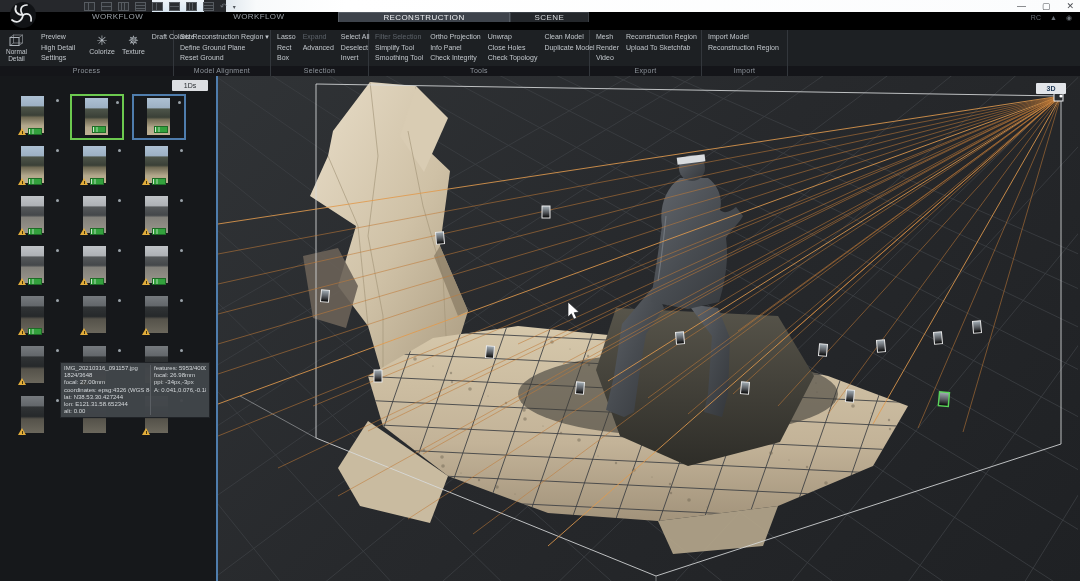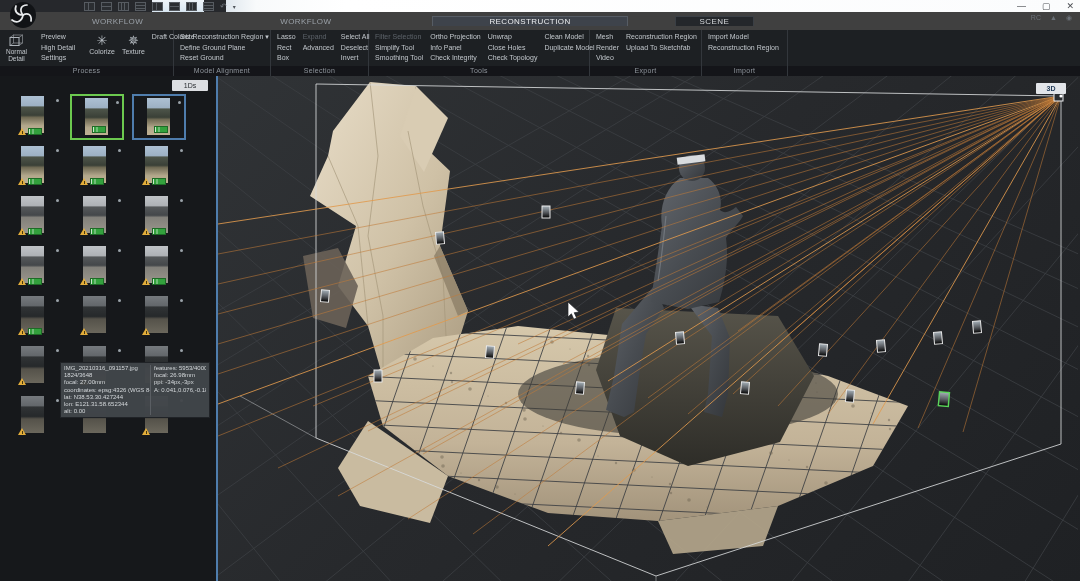--- a/index.html
+++ b/index.html
@@ -19,27 +19,27 @@
   .qat{position:absolute;left:84px;top:2px;display:flex;gap:6px;align-items:center;height:9px;}
   .qat-ic{width:9px;height:7px;border:1px solid #565b61;position:relative;background:#2b2e32;}
   .qat-ic i{position:absolute;background:#565b61;}
   .qat-ic.v1 i{left:3px;top:0;width:1px;height:7px;}
   .qat-ic.v2 i{left:0;top:3px;width:9px;height:1px;}
   .qat-ic.v3 i{left:2px;top:0;width:1px;height:7px;box-shadow:3px 0 0 #565b61;}
   .qat-ic.v4 i{left:0;top:2px;width:9px;height:1px;box-shadow:0 3px 0 #565b61;}
   .qat-undo{color:#6a7077;font-size:8px;line-height:8px;}
   .qat-caret{color:#51565c;font-size:6px;line-height:6px;}
   
-  .tabrow{position:absolute;left:0;top:12px;width:1080px;height:18px;background:#404040;display:flex;align-items:center;gap:47px;}
+  .tabrow{position:absolute;left:0;top:12px;width:1080px;height:18px;background:#000000;display:flex;align-items:flex-start;}
   .tab{display:flex;align-items:center;justify-content:center;font-size:8px;letter-spacing:.4px;
        color:#9aa0a7;padding:0 14px;cursor:default;}
   .tab.plain1{margin-left:78px;}
   .tab.plain2{margin-left:62px;}
   .tab.active{margin-left:40px;background:#3e434b;border:1px solid #565c64;border-bottom:none;
-       color:#eceef0;padding:0 56px;}
+       color:#eceef0;padding:0 44px;}
   .tab.boxed{background:#24272b;border:1px solid #3a3f45;border-bottom:none;color:#d7dadd;padding:0 24px;}
   .tabrow-right{position:absolute;right:8px;top:14px;display:flex;gap:9px;align-items:center;}
   .tabrow-right span{font-size:7px;color:#6a7077;line-height:8px;}
   
   .ribbon{position:absolute;left:0;top:30px;width:1080px;height:46px;background:#1d2023;display:flex;}
   .rgroup{display:flex;flex-direction:column;border-right:1px solid #33373c;box-sizing:border-box;}
   .rbody{flex:1;display:flex;gap:7px;padding:2px 6px 0 6px;box-sizing:border-box;}
   .rcol{display:flex;flex-direction:column;}
   .rbtn{font-size:7px;line-height:10.5px;color:#c2c7cc;white-space:nowrap;cursor:default;}
   .rbtn.dim{color:#5d636a;}

